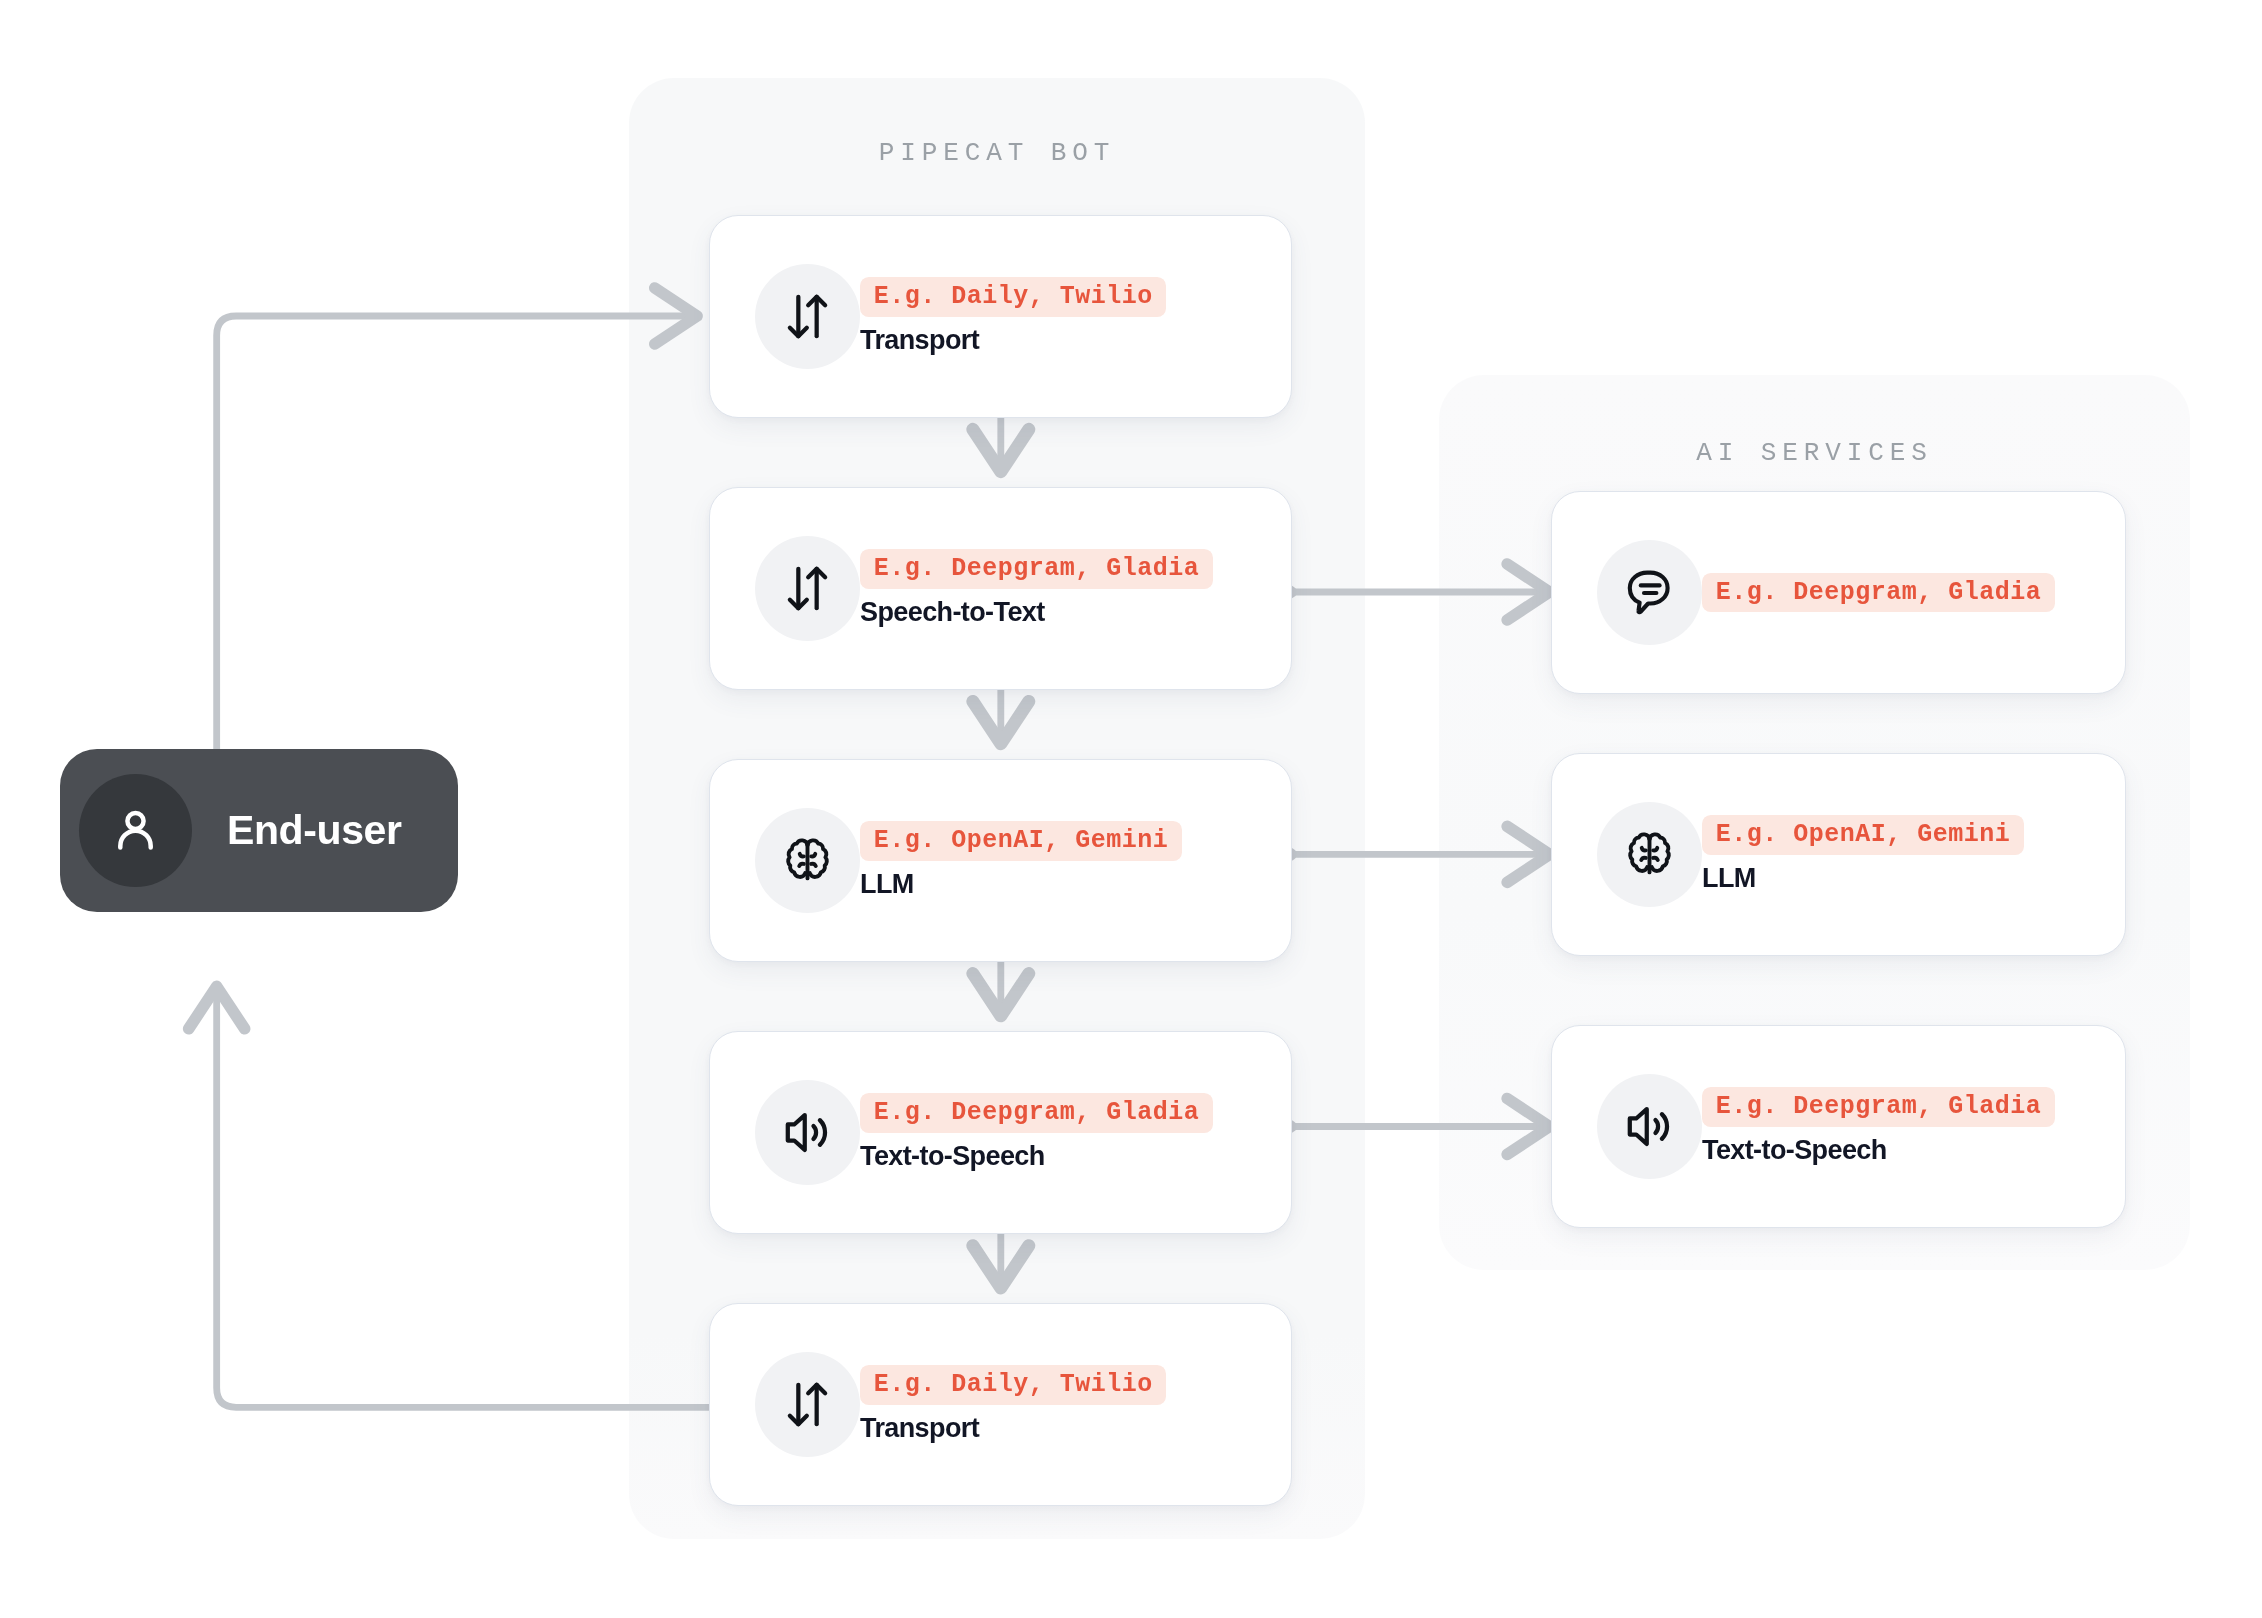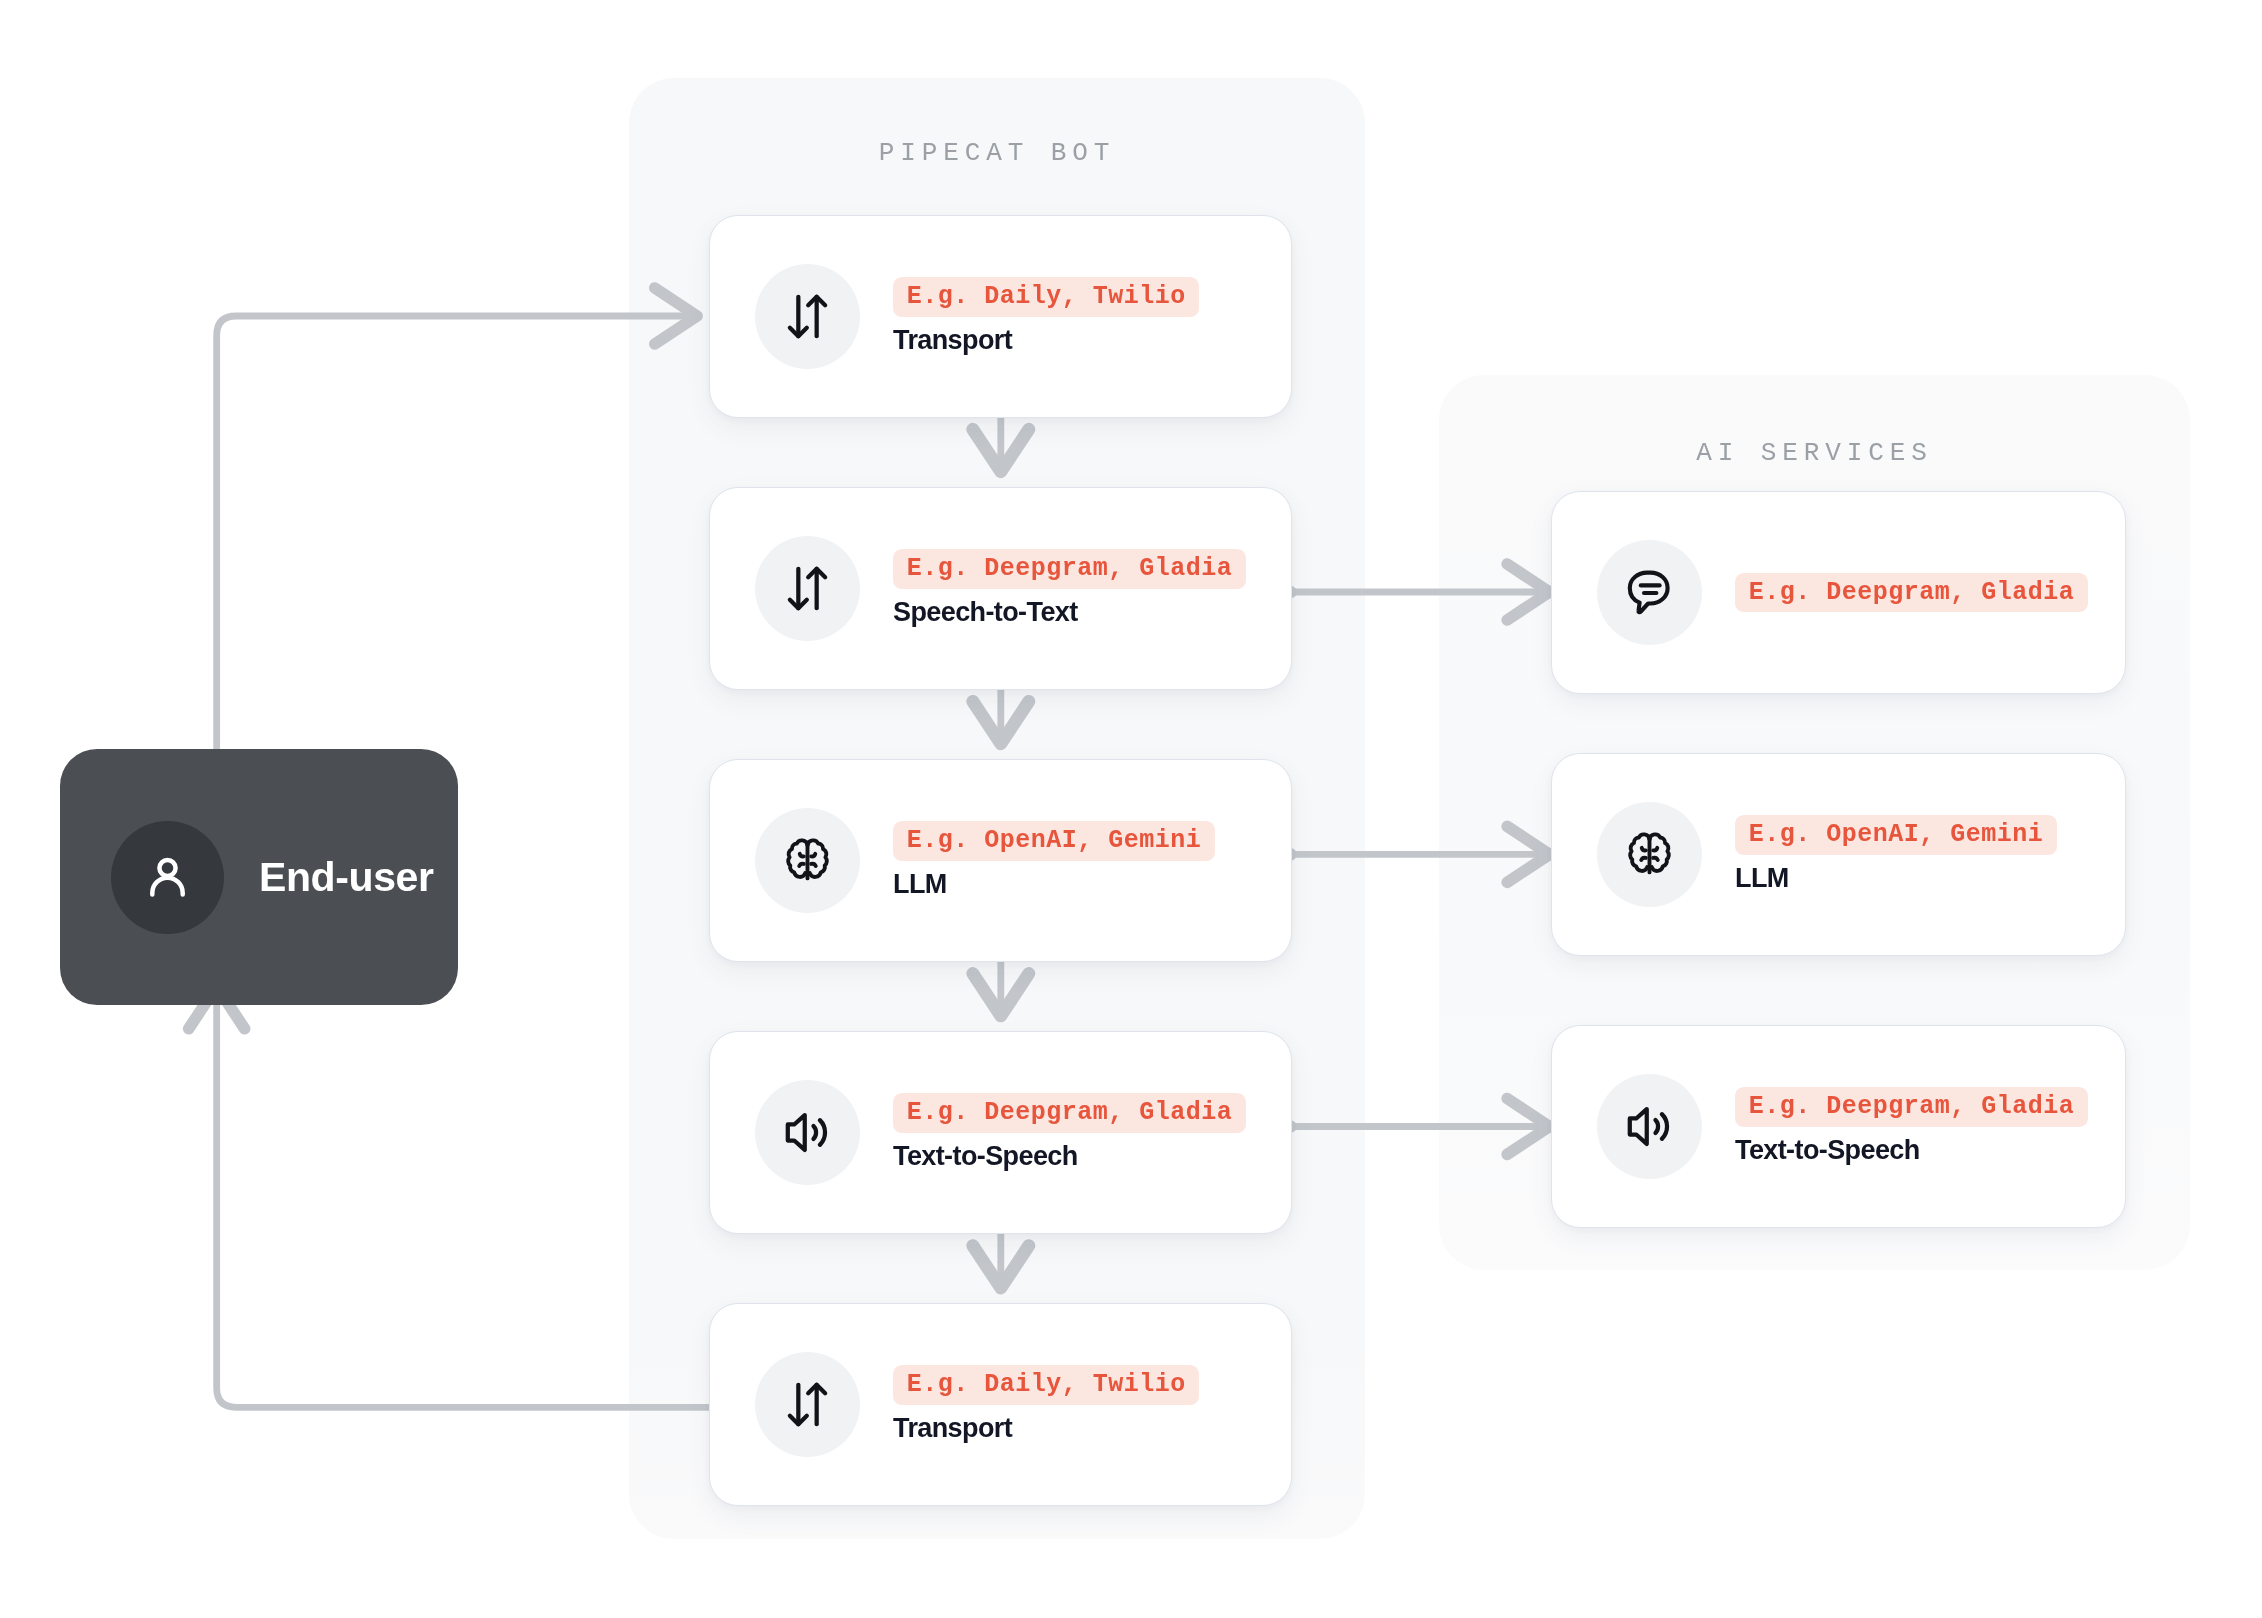--- a/index.html
+++ b/index.html
@@ -59,21 +59,20 @@
   .card {
     position: absolute;
     box-sizing: border-box;
     background: #ffffff;
     border: 1.5px solid #dfe4ec;
     border-radius: 29px;
     box-shadow: 0 9.8px 25px rgba(70,85,110,0.07), 0 2px 5.9px rgba(70,85,110,0.04);
     display: flex;
     align-items: center;
     padding-left: 45px;
-    gap: 33px;
   }
   .icon-wrap {
     flex: 0 0 auto;
     width: 105px; height: 105px;
     border-radius: 50%;
     background: #f1f2f4;
     display: flex;
     align-items: center;
     justify-content: center;
   }
@@ -105,26 +104,26 @@
     line-height: 1.1;
     white-space: nowrap;
   }
   .card.tag-only { }
   .card.tag-only .card-body { justify-content: center; }
 
   
   #enduser {
     position: absolute;
     left: 60px; top: 749px;
-    width: 398px; height: 256px;
+    width: 398px; height: 163px;
     background: #4b4e53;
     border-radius: 37px;
     display: flex;
     align-items: center;
-    padding-left: 51px;
+    padding-left: 19px;
     gap: 35px;
     box-sizing: border-box;
   }
   #enduser .avatar {
     flex: 0 0 auto;
     width: 113px; height: 113px;
     border-radius: 50%;
     background: #35383c;
     display: flex;
     align-items: center;

